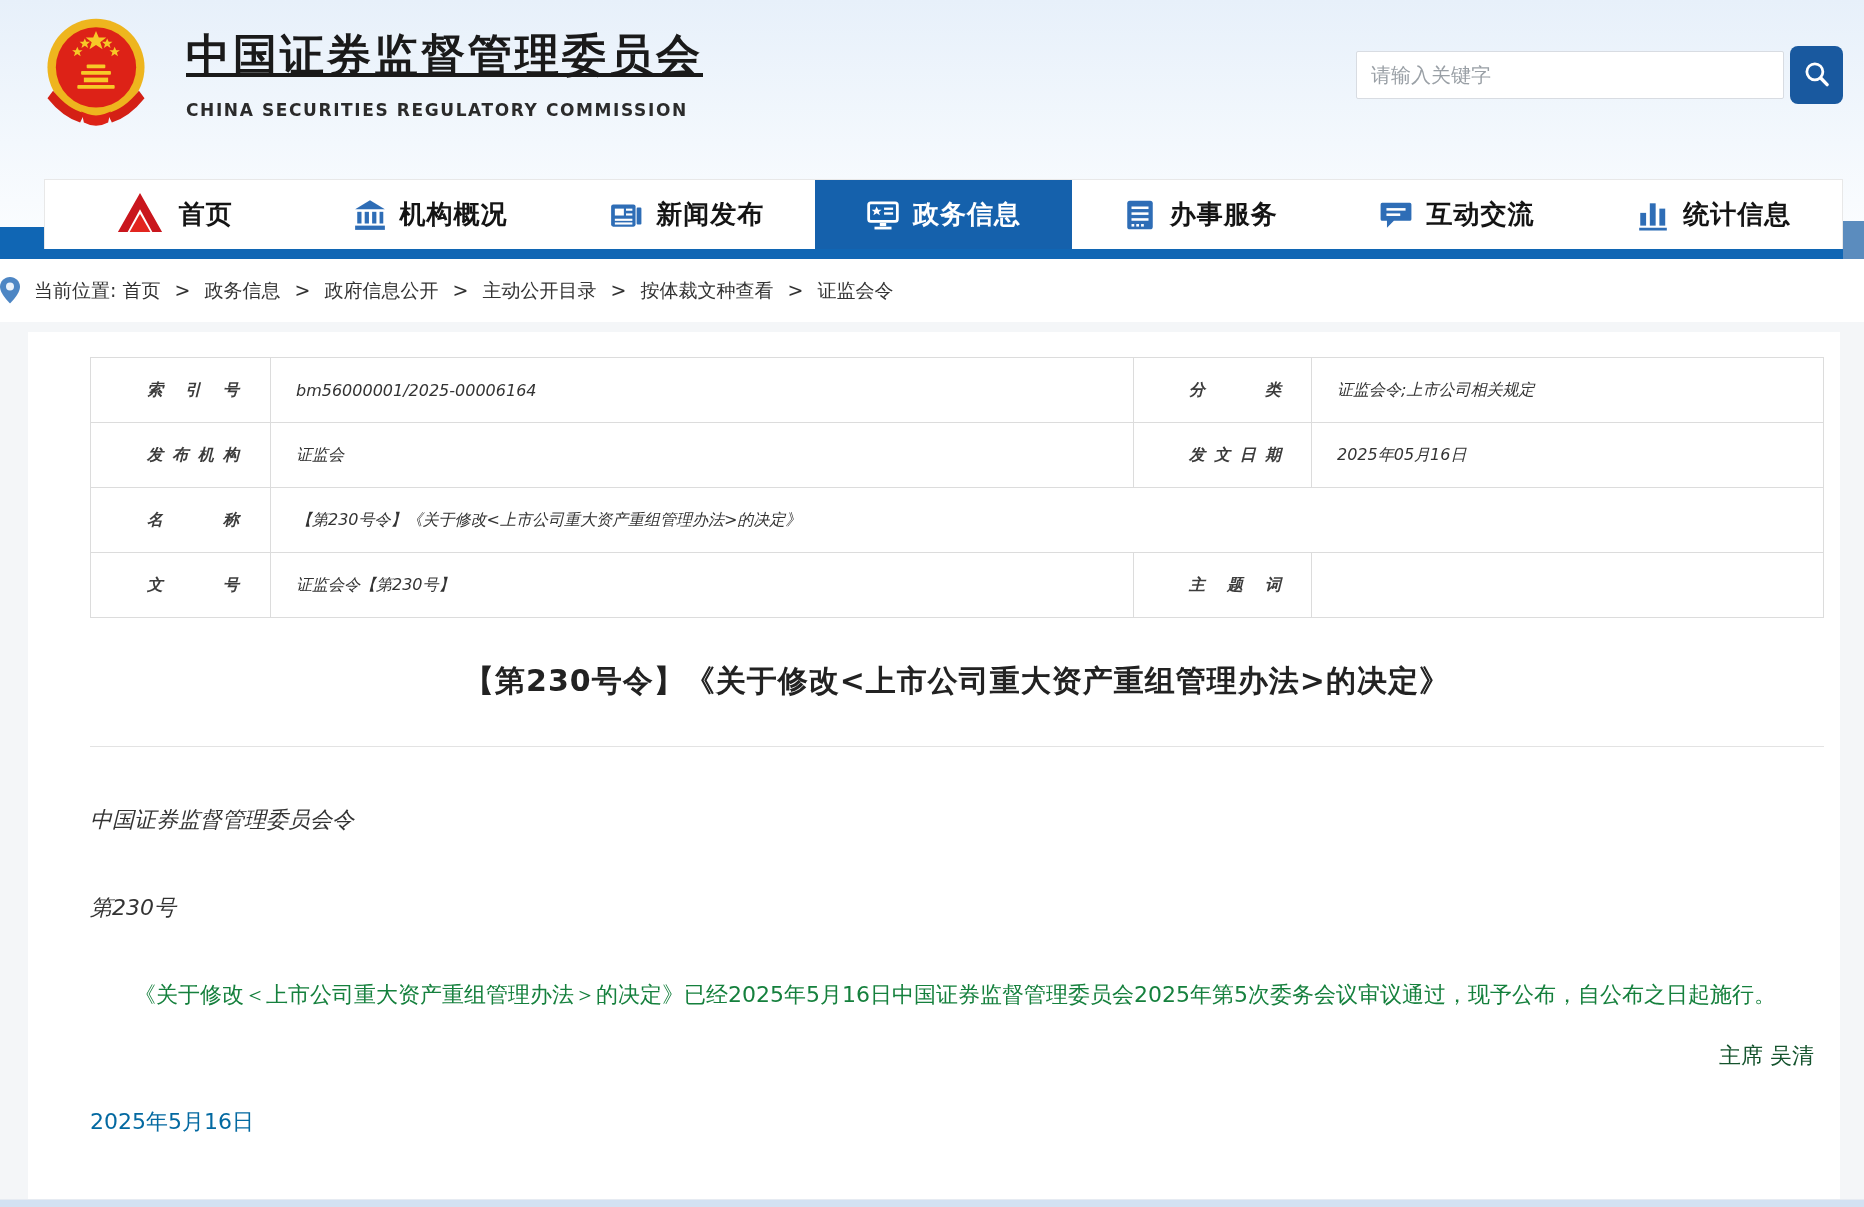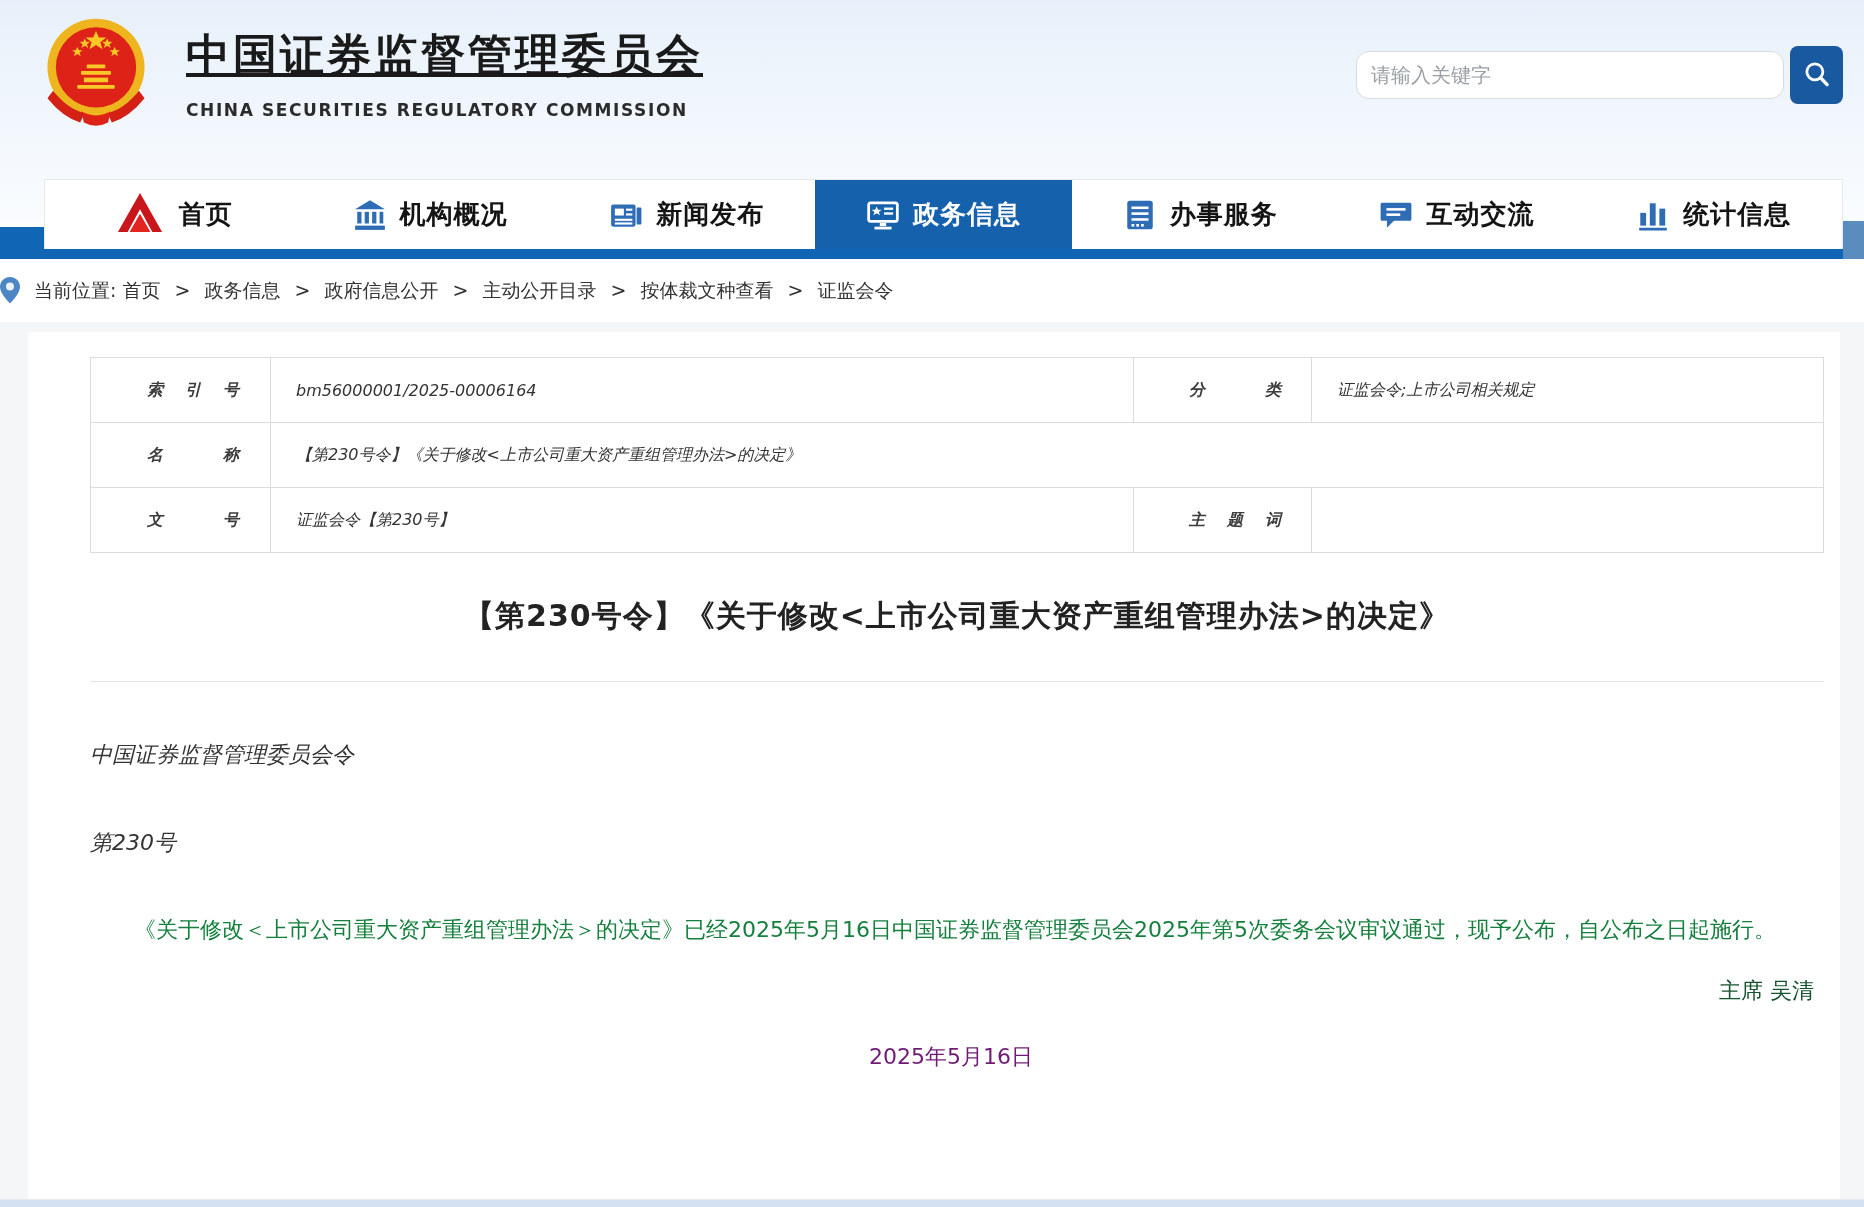--- a/index.html
+++ b/index.html
@@ -9,21 +9,21 @@
   
   .top-zone{position:relative;width:100%;height:259px;
     background:linear-gradient(180deg,#e7f0fa 0%,#f3f8fd 55%,#fdfeff 100%);}
   .header{position:relative;height:179px;}
   .brand-row{position:absolute;top:0;left:40px;height:150px;display:flex;align-items:center;}
   .emblem{width:112px;height:128px;margin-top:-6px;}
   .brand-text{margin-left:34px;}
   .brand-zh{font-size:44px;font-weight:bold;color:#1a1a1a;letter-spacing:3px;line-height:1.15;text-decoration:underline;}
   .brand-en{margin-top:20px;font-size:17px;font-weight:bold;color:#2b2b2b;letter-spacing:1.6px;}
   .search-row{position:absolute;top:46px;right:21px;display:flex;align-items:center;}
-  .search-input{width:398px;height:46px;border:1px solid #d8dce2;border-radius:13px;background:#fff;
+  .search-input{width:398px;height:46px;border:1px solid #d8dce2;border-radius:2px;background:#fff;
     padding:0 14px;font-size:20px;color:#333;outline:none;font-family:inherit;}
   .search-input::placeholder{color:#9aa0a6;}
   .search-btn{width:53px;height:58px;margin-left:6px;border:none;border-radius:8px;background:#19599f;
     display:flex;align-items:center;justify-content:center;cursor:pointer;}
 
   
   .nav-wrap{position:relative;height:80px;}
   .nav-band{position:absolute;left:0;right:0;bottom:0;height:32px;background:#1066b4;}
   .nav-right-block{position:absolute;right:0;bottom:0;width:21px;height:38px;background:#5b8cbe;}
   .nav-box{position:absolute;left:44px;top:0;width:1799px;height:70px;background:#fff;
@@ -51,21 +51,21 @@
   .mlabel-in{display:inline-block;width:92px;text-align:justify;text-align-last:justify;
     font-weight:600;color:#3c3c3c;}
 
   .article-title{margin-top:42px;text-align:center;font-size:30px;font-weight:bold;color:#222;
     letter-spacing:1px;line-height:42px;}
   .divider{margin-top:44px;border:none;border-top:1px solid #e3e3e3;}
   .doc-line{margin-top:58px;text-align:left;font-size:22px;color:#333;line-height:30px;font-style:italic;}
   .doc-para{margin-top:40px;font-size:22px;color:#15803d;line-height:64px;text-indent:2em;
     text-align:justify;}
   .doc-signer{margin-top:14px;text-align:right;padding-right:10px;font-size:22px;color:#14532d;line-height:30px;}
-  .doc-date{margin-top:36px;text-align:center;padding-right:12px;font-size:22px;color:#701a75;line-height:30px;}
+  .doc-date{margin-top:36px;text-align:left;padding-right:12px;font-size:22px;color:#0369a1;line-height:30px;}
 
   .footer-strip{position:absolute;left:0;bottom:0;width:100%;height:7px;background:#d3e1f2;
     border-top:1px solid #e6ebf2;}
 </style>
 </head>
 <body>
 
 <div class="page">
 
   <div class="top-zone">
@@ -224,20 +224,26 @@
           <col style="width:512px">
         </colgroup>
       <tbody>
           <tr>
         <td class="mlabel"><span class="mlabel-in">索引号</span></td>
         <td>bm56000001/2025-00006164</td>
         <td class="mlabel"><span class="mlabel-in">分类</span></td>
         <td>证监会令;上市公司相关规定</td>
       </tr>
       <tr>
+        <td class="mlabel"><span class="mlabel-in">发布机构</span></td>
+        <td>证监会</td>
+        <td class="mlabel"><span class="mlabel-in">发文日期</span></td>
+        <td>2025年05月16日</td>
+      </tr>
+      <tr>
         <td class="mlabel"><span class="mlabel-in">名称</span></td>
         <td colspan="3">【第230号令】《关于修改&lt;上市公司重大资产重组管理办法&gt;的决定》</td>
       </tr>
       <tr>
         <td class="mlabel"><span class="mlabel-in">文号</span></td>
         <td>证监会令【第230号】</td>
         <td class="mlabel"><span class="mlabel-in">主题词</span></td>
         <td></td>
       </tr>
     </tbody>

